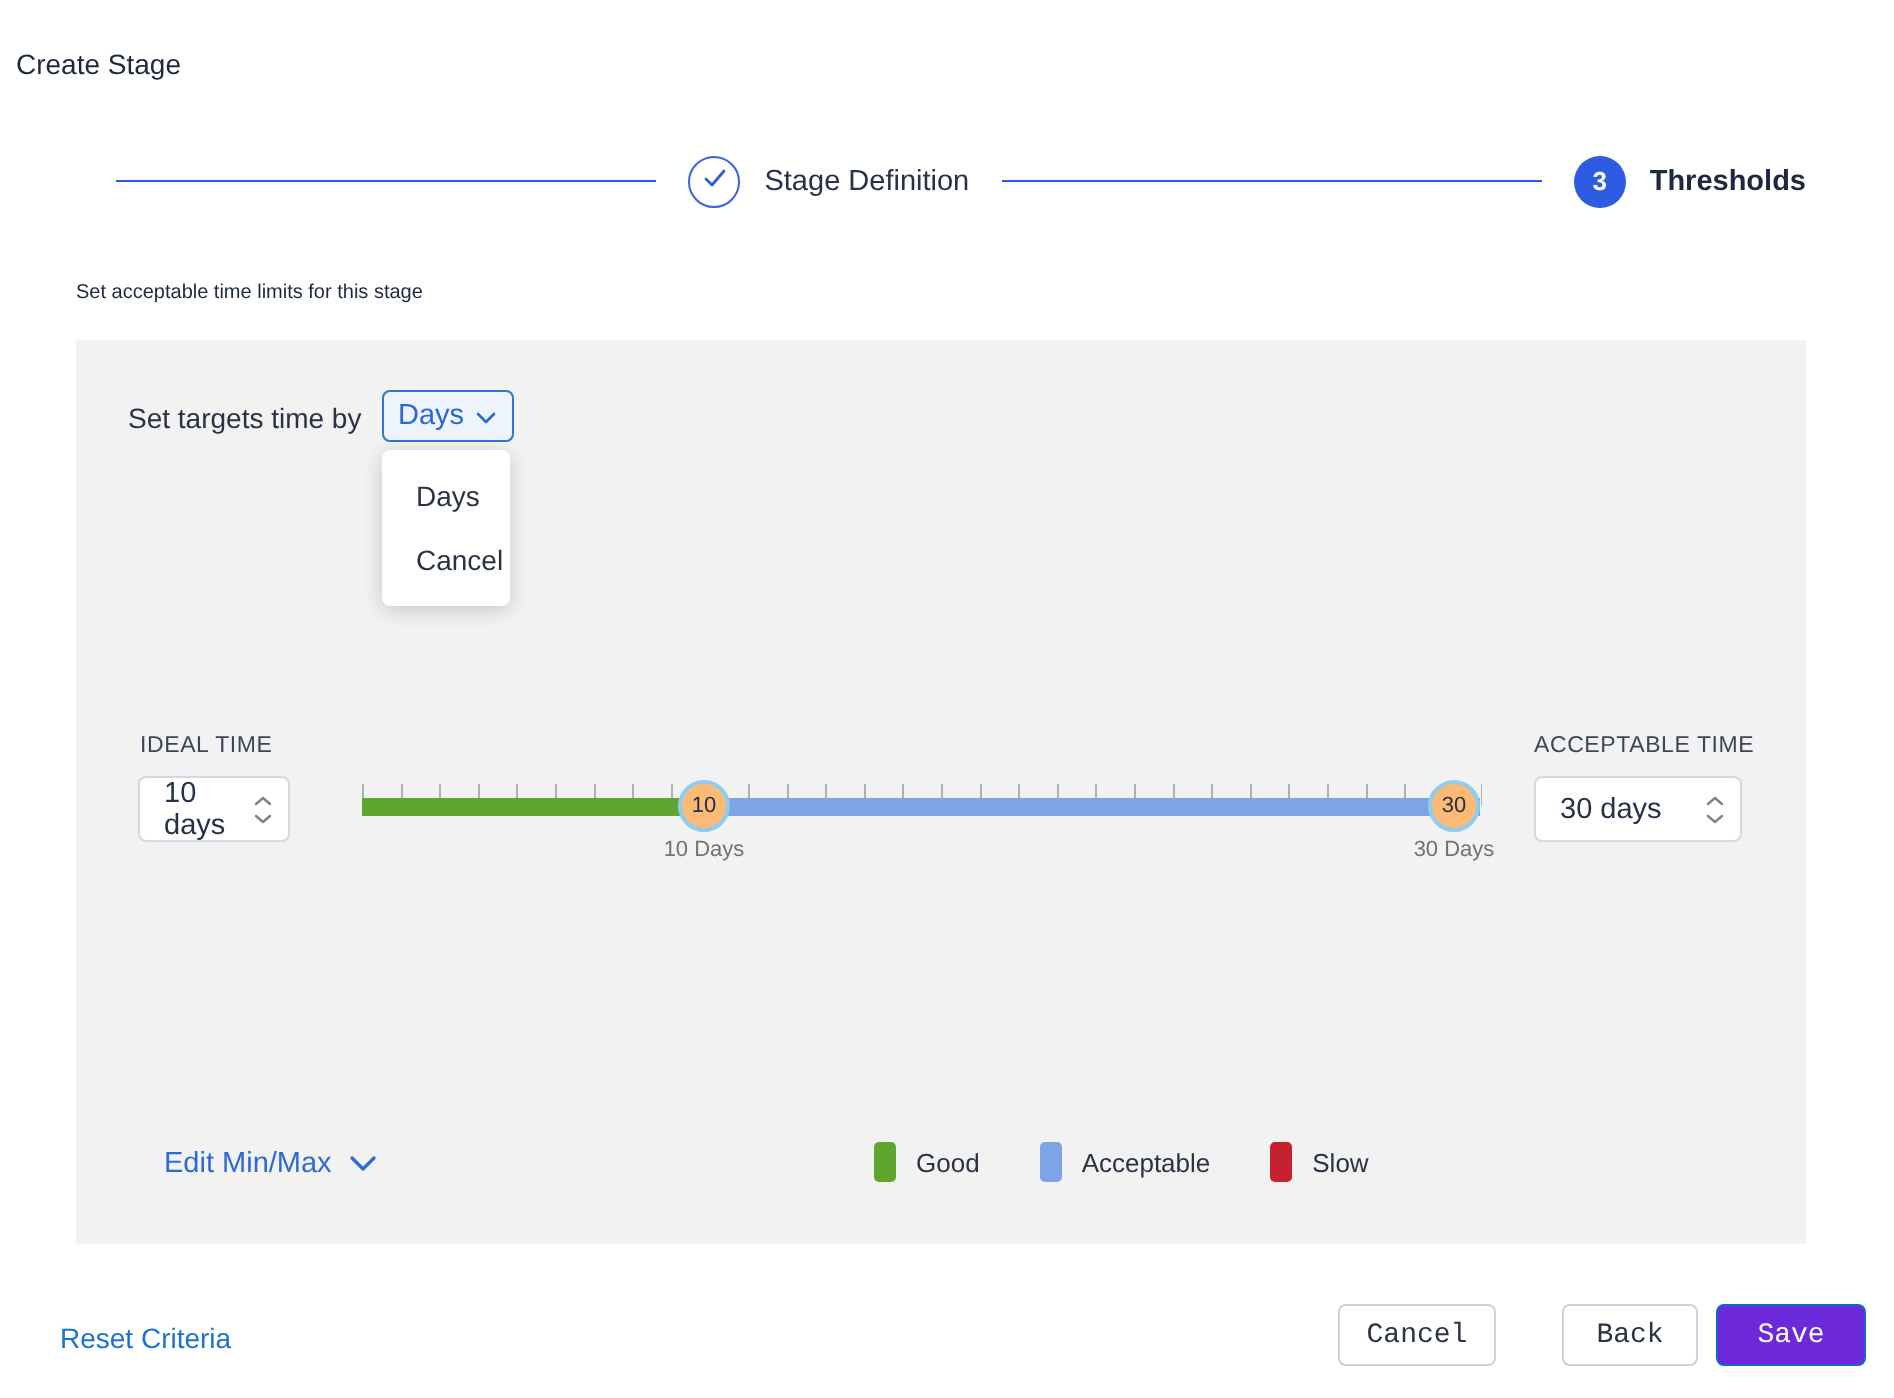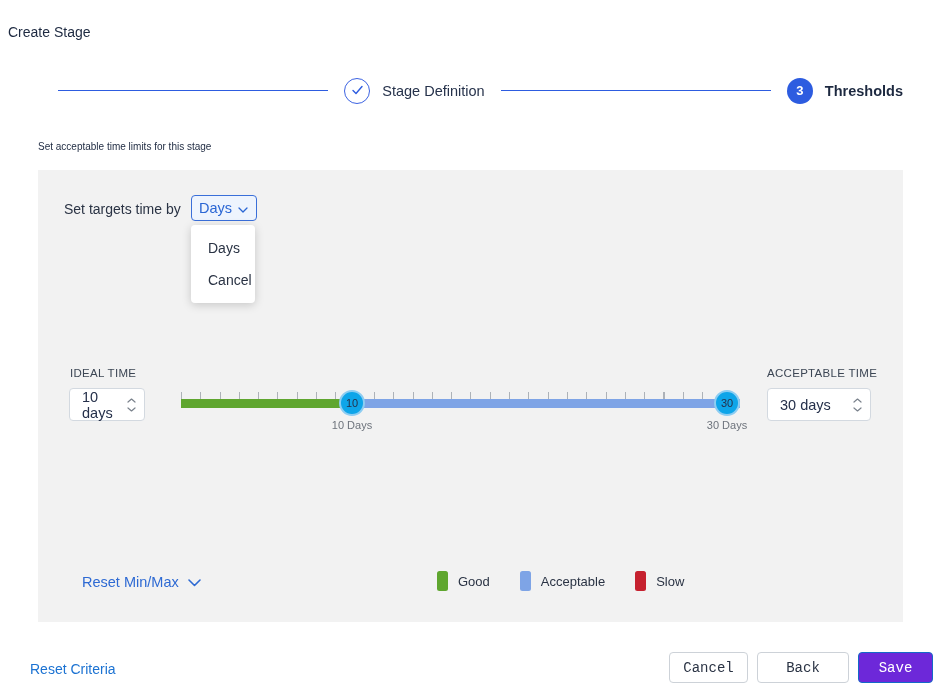--- a/index.html
+++ b/index.html
@@ -92,21 +92,21 @@
   .slider-ticks {
     position:absolute; left:143px; top:222px; width:560px; height:11px;
     background:repeating-linear-gradient(to right, #adb2b8 0 1px, transparent 1px 19.3px);
   }
   .slider-track { position:absolute; top:229px; height:9px; }
   .seg-green { left:143px; width:171px; }
   .seg-blue  { left:314px; width:388px; }
   .slider-handle {
     position:absolute; top:220px; width:26px; height:26px;
     margin-left:-13px; border-radius:50%;
-    background:#0ea5e9; border:2px solid #8dcdf2;
+    background:#fdba74; border:2px solid #8dcdf2;
     display:flex; align-items:center; justify-content:center;
     font-size:11px; color:#25304a; cursor:grab; z-index:3;
   }
   .handle-min { left:314px; }
   .handle-max { left:689px; }
   .slider-caption {
     position:absolute; top:249px; width:80px; margin-left:-40px;
     text-align:center; font-size:11px; color:#6d737c;
   }
   .caption-min { left:314px; }
@@ -135,21 +135,21 @@
     position:absolute; right:14px; top:652px;
     display:flex; gap:9px;
   }
   .btn {
     height:31px; border-radius:4px; font-size:14px;
     display:flex; align-items:center; justify-content:center;
     font-family:Liberation Mono, monospace; cursor:pointer;
   }
   .btn-secondary { background:#fff; border:1px solid #cdd2d8; color:#2a3344; }
   .btn-cancel { width:79px; }
-  .btn-back { width:92px; }
+  .btn-back { width:68px;margin-left:24px; }
   .btn-save { width:75px; background:#6d28d9; border:1px solid #1469c8; color:#fff; }
 </style>
 </head>
 <body>
 
 <div class="page">
 
   <div class="page-title">Create Stage</div>
 
   <div class="stepper">
@@ -224,21 +224,21 @@
     <div class="slider-handle handle-min">
       <span>10</span>
     </div>
     <div class="slider-handle handle-max">
       <span>30</span>
     </div>
     <div class="slider-caption caption-min">10 Days</div>
     <div class="slider-caption caption-max">30 Days</div>
 
     <div class="edit-minmax">
-      <span>Reset Min/Max</span>
+      <span>Edit Min/Max</span>
       <span>
         <svg width="13" height="8" viewBox="0 0 13 8">
             <polyline points="1,1 6.5,6.5 12,1" fill="none" stroke="#2e6ad3" stroke-width="1.6" stroke-linecap="round" stroke-linejoin="round"></polyline>
           </svg>
       </span>
     </div>
 
     <div class="legend">
       <div class="legend-item">
         <span class="legend-swatch" style="background-color: rgb(95, 166, 47);"></span>

